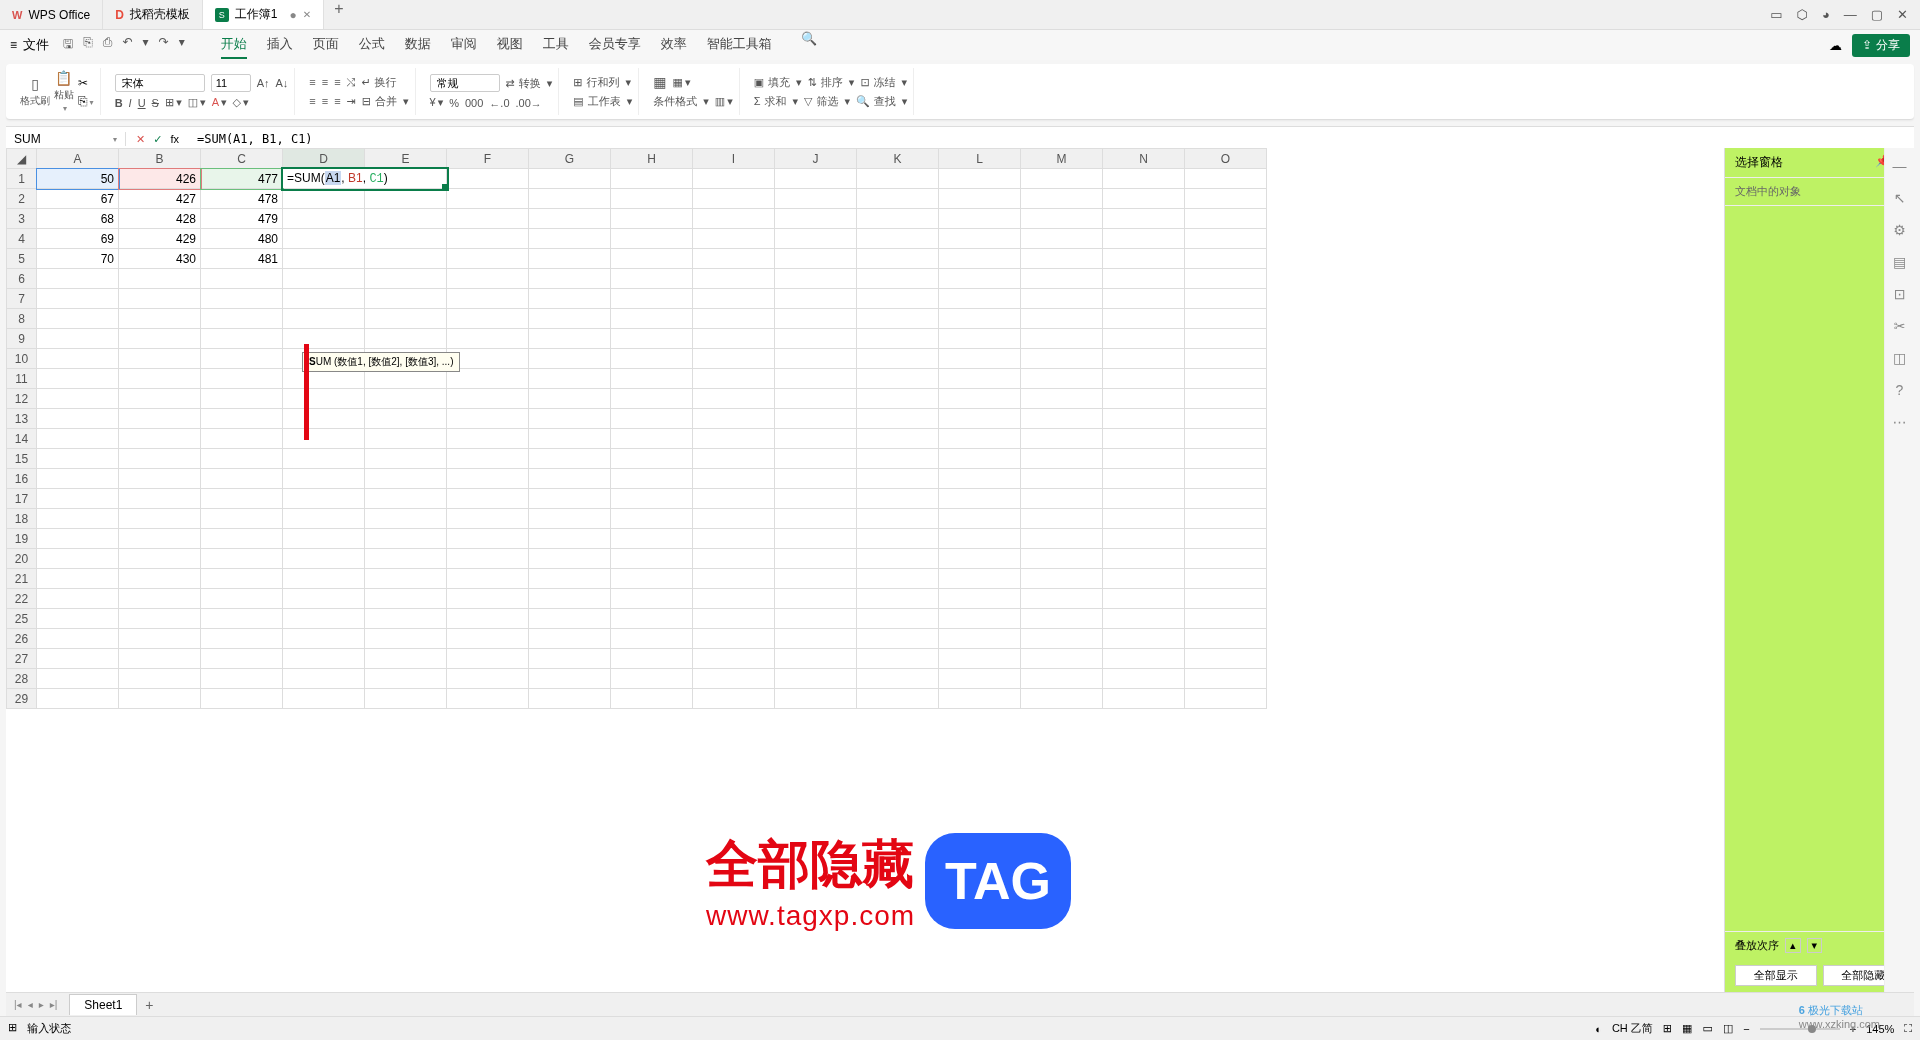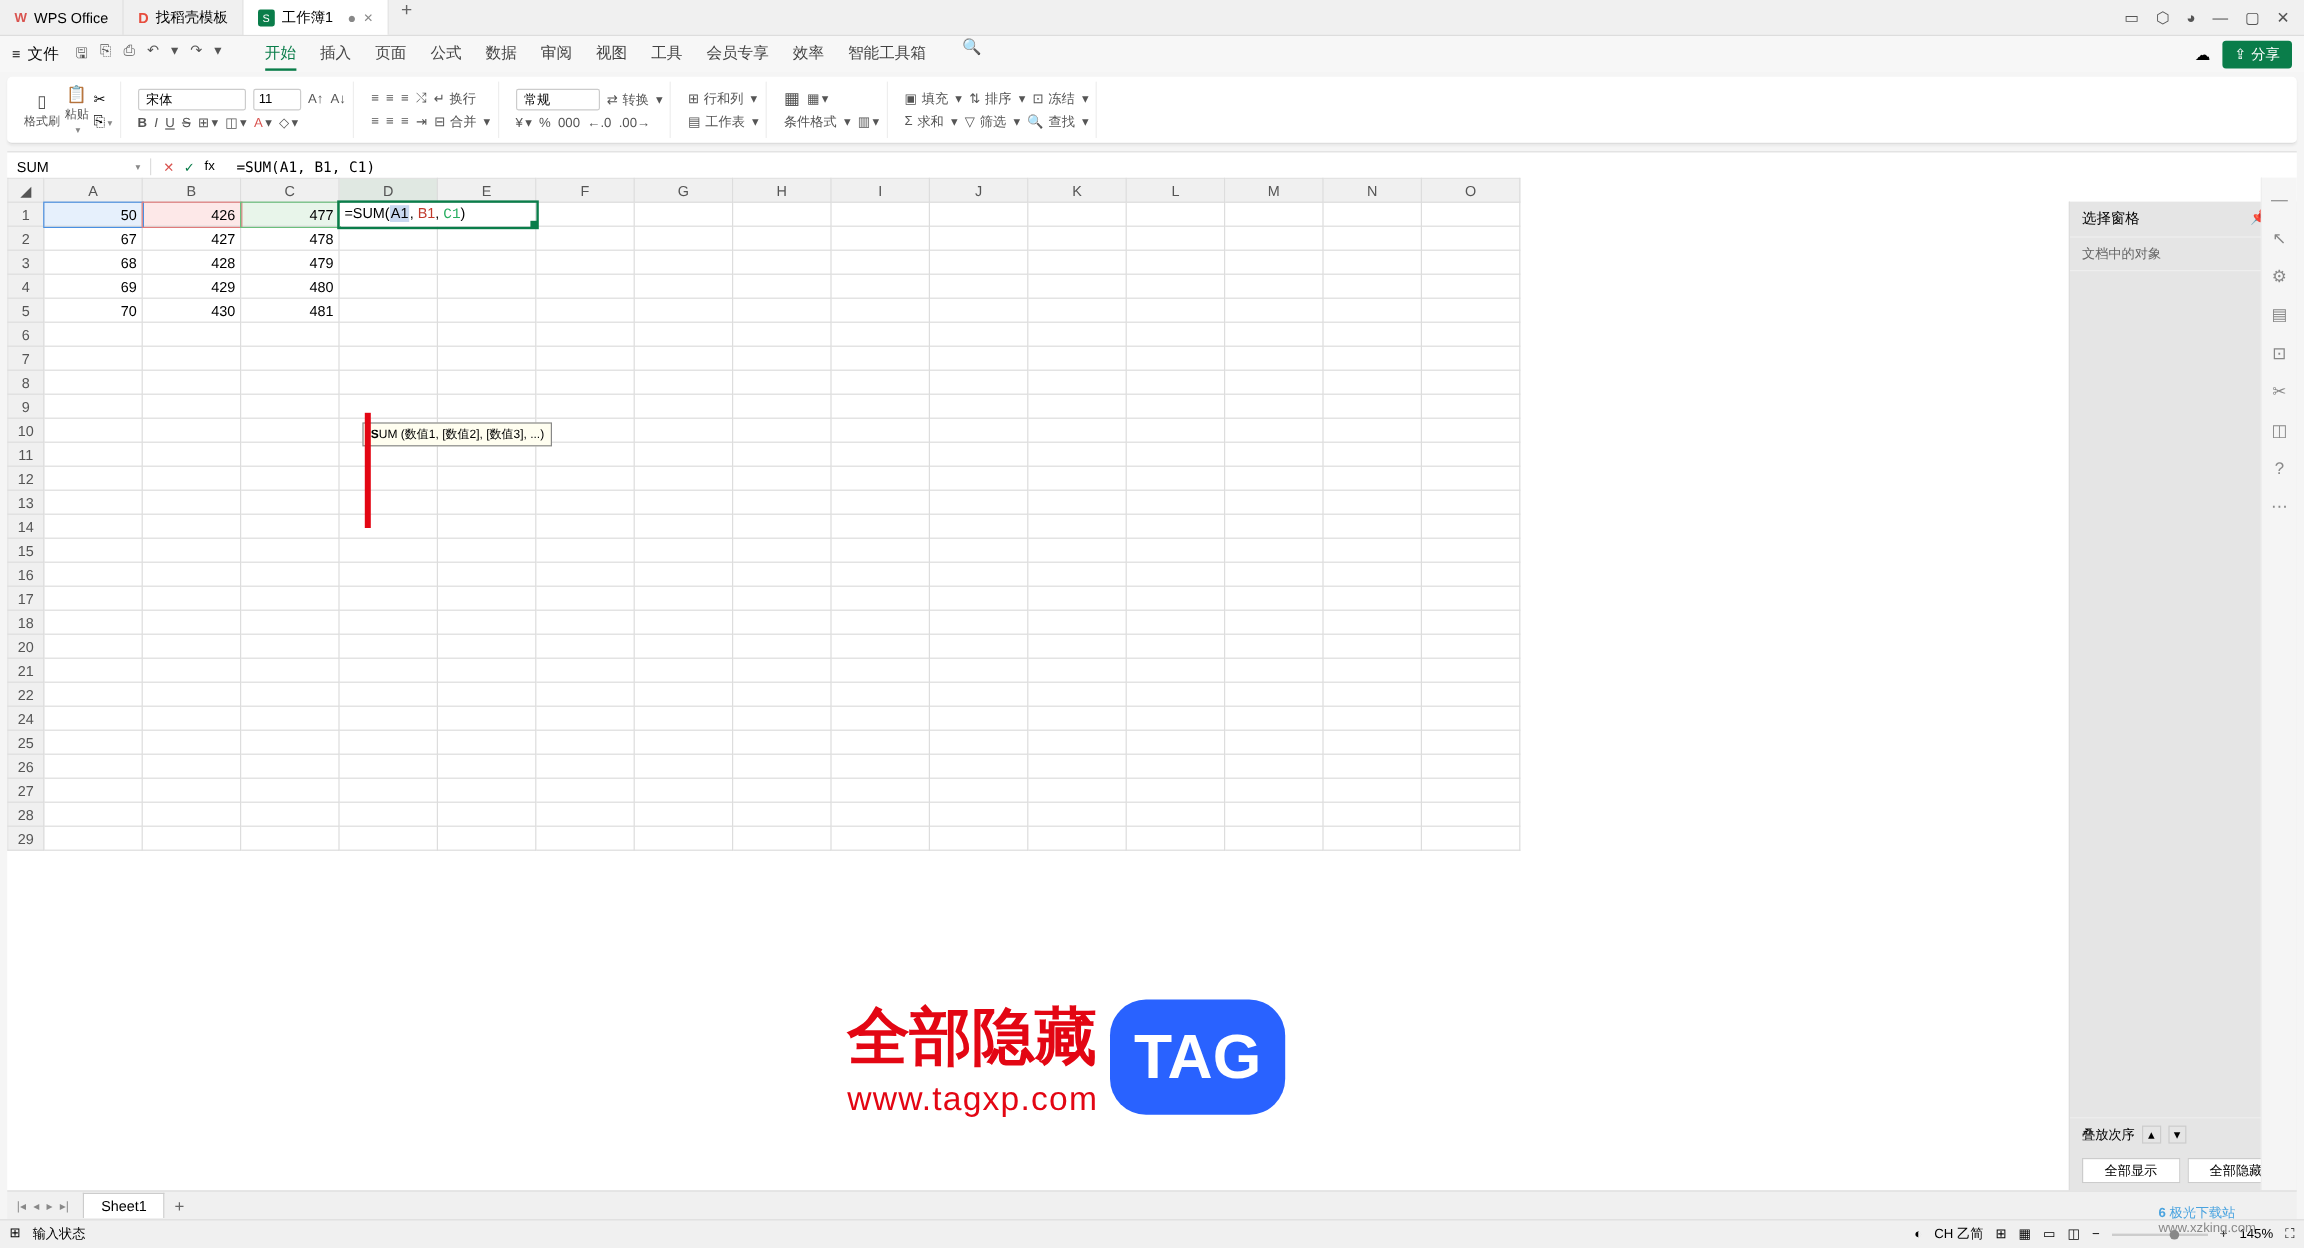--- a/index.html
+++ b/index.html
@@ -76,21 +76,21 @@
 .tok-C { color: #27ae60; font-family: Liberation Mono, monospace; }
 
 
 .tooltip { position: absolute; top: 204px; left: 296px; background: #fffef0; border: 1px solid #888; font-size: 10px; padding: 2px 6px; font-family: "Microsoft YaHei"; z-index: 10; }
 .tooltip .bold { font-weight: bold; }
 
 
 .red-line { position: absolute; top: 196px; left: 298px; width: 5px; height: 96px; background: #e30613; z-index: 11; }
 
 
-.side-panel { width: 190px; border-left: 1px solid #ddd; background: #e5e5e5; font-size: 12px; display: flex; flex-direction: column; margin-top: 20px; }
+.side-panel { width: 190px; border-left: 1px solid #ddd; background: #bef264; font-size: 12px; display: flex; flex-direction: column; }
 .side-title { padding: 6px 10px; display: flex; justify-content: space-between; border-bottom: 1px solid #eee; font-size: 12px; }
 .side-sub { padding: 6px 10px; font-size: 11px; color: #666; border-bottom: 1px solid #eee; }
 .side-body { flex: 1; }
 .side-footer1 { padding: 6px 10px; display: flex; gap: 6px; font-size: 11px; border-top: 1px solid #eee; align-items: center; }
 .side-footer2 { padding: 6px 10px; display: flex; gap: 6px; font-size: 11px; }
 .side-footer2 button { flex: 1; font-size: 11px; border: 1px solid #ccc; background: #fff; padding: 2px; }
 
 
 .right-rail { position: absolute; right: 6px; top: 148px; width: 30px; bottom: 48px; background: #f5f5f5; display: flex; flex-direction: column; gap: 16px; padding-top: 10px; align-items: center; border-left: 1px solid #eee; }
 .right-rail span { font-size: 14px; color: #888; cursor: pointer; }
@@ -684,20 +684,38 @@
             <td class="cell"></td>
             <td class="cell"></td>
             <td class="cell"></td>
             <td class="cell"></td>
             <td class="cell"></td>
             <td class="cell"></td>
             <td class="cell"></td>
             <td class="cell"></td>
           </tr>
           <tr>
+            <th class="row-hdr">19</th>
+            <td class="cell"></td>
+            <td class="cell"></td>
+            <td class="cell"></td>
+            <td class="cell"></td>
+            <td class="cell"></td>
+            <td class="cell"></td>
+            <td class="cell"></td>
+            <td class="cell"></td>
+            <td class="cell"></td>
+            <td class="cell"></td>
+            <td class="cell"></td>
+            <td class="cell"></td>
+            <td class="cell"></td>
+            <td class="cell"></td>
+            <td class="cell"></td>
+          </tr>
+          <tr>
             <th class="row-hdr">20</th>
             <td class="cell"></td>
             <td class="cell"></td>
             <td class="cell"></td>
             <td class="cell"></td>
             <td class="cell"></td>
             <td class="cell"></td>
             <td class="cell"></td>
             <td class="cell"></td>
             <td class="cell"></td>
@@ -721,38 +739,20 @@
             <td class="cell"></td>
             <td class="cell"></td>
             <td class="cell"></td>
             <td class="cell"></td>
             <td class="cell"></td>
             <td class="cell"></td>
             <td class="cell"></td>
           </tr>
           <tr>
             <th class="row-hdr">22</th>
-            <td class="cell"></td>
-            <td class="cell"></td>
-            <td class="cell"></td>
-            <td class="cell"></td>
-            <td class="cell"></td>
-            <td class="cell"></td>
-            <td class="cell"></td>
-            <td class="cell"></td>
-            <td class="cell"></td>
-            <td class="cell"></td>
-            <td class="cell"></td>
-            <td class="cell"></td>
-            <td class="cell"></td>
-            <td class="cell"></td>
-            <td class="cell"></td>
-          </tr>
-          <tr>
-            <th class="row-hdr">24</th>
             <td class="cell"></td>
             <td class="cell"></td>
             <td class="cell"></td>
             <td class="cell"></td>
             <td class="cell"></td>
             <td class="cell"></td>
             <td class="cell"></td>
             <td class="cell"></td>
             <td class="cell"></td>
             <td class="cell"></td>

